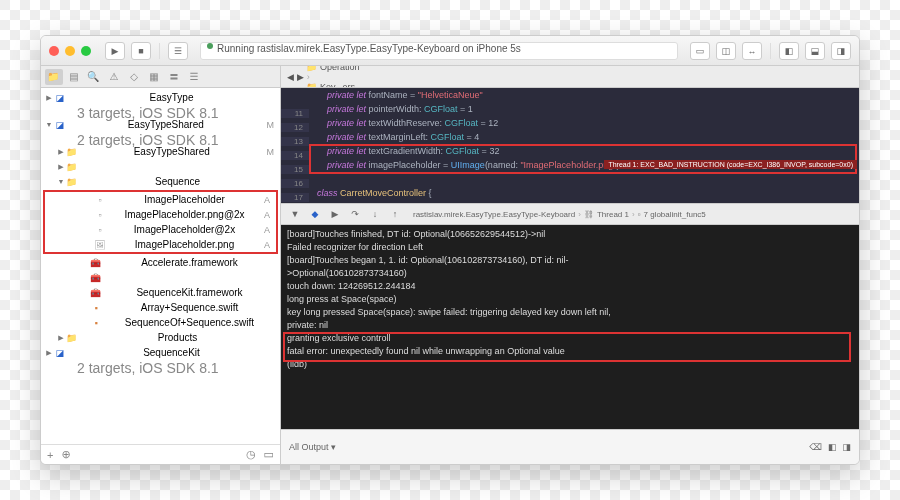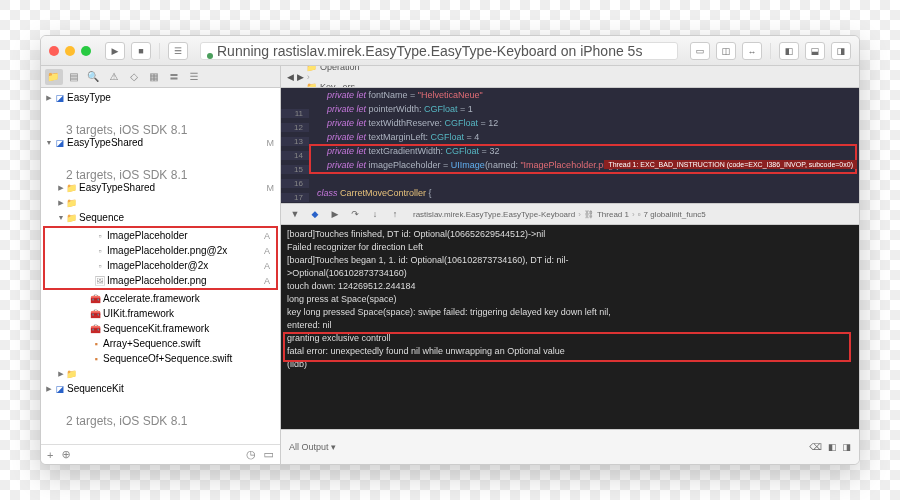--- a/index.html
+++ b/index.html
@@ -4,39 +4,39 @@
 <style>
 * { margin: 0; padding: 0; box-sizing: border-box; font-family: -apple-system, 'Helvetica Neue', Arial, sans-serif; }
 body { background: repeating-conic-gradient(#fff 0 25%, #eee 0 50%) 0 0/20px 20px; width: 900px; height: 500px; display: flex; align-items: center; justify-content: center; }
 .window { width: 820px; height: 430px; background: #f5f5f5; border-radius: 6px; box-shadow: 0 10px 30px rgba(0,0,0,0.2); display: flex; flex-direction: column; overflow: hidden; border: 1px solid #ccc; }
 .titlebar { height: 30px; background: linear-gradient(#f7f7f7,#e8e8e8); display: flex; align-items: center; padding: 0 8px; gap: 6px; border-bottom: 1px solid #ccc; }
 .traffic { display: flex; gap: 6px; margin-right: 8px; }
 .dot { width: 10px; height: 10px; border-radius: 50%; }
 .red { background: #ff5f57; } .yellow { background: #ffbd2e; } .green { background: #28ca42; }
 .tb-btn { width: 20px; height: 18px; border: 1px solid #ccc; border-radius: 3px; background: #fff; display: flex; align-items: center; justify-content: center; font-size: 9px; color: #666; }
 .tb-sep { width: 1px; height: 16px; background: #ddd; margin: 0 2px; }
-.status { flex: 1; background: #fff; border: 1px solid #ddd; border-radius: 3px; height: 18px; font-size: 14px; display: flex; align-items: flex-end; padding: 0 6px; color: #555; gap: 4px; margin: 0 6px; }
+.status { flex: 1; background: #fff; border: 1px solid #ddd; border-radius: 3px; height: 18px; font-size: 10px; display: flex; align-items: flex-start; padding: 0 6px; color: #555; gap: 4px; margin: 0 6px; }
 .status-dot { width: 6px; height: 6px; border-radius: 50%; background: #4a9e5c; }
 .tab-row { height: 22px; background: #ececec; display: flex; border-bottom: 1px solid #ccc; }
 .nav-tabs { width: 240px; display: flex; align-items: center; gap: 2px; padding: 0 4px; border-right: 1px solid #ccc; }
 .nav-tab { width: 18px; height: 16px; display: flex; align-items: center; justify-content: center; font-size: 10px; color: #888; border-radius: 2px; }
 .nav-tab.active { background: #d0d0d0; color: #2962c9; }
 .breadcrumb { flex: 1; display: flex; align-items: center; font-size: 9px; color: #555; padding: 0 6px; gap: 3px; overflow: hidden; }
 .bc-item { display: flex; align-items: center; gap: 2px; white-space: nowrap; }
 .bc-sep { color: #aaa; }
 .folder-i { color: #c9a854; }
 .body { flex: 1; display: flex; overflow: hidden; }
 .sidebar { width: 240px; background: #fff; border-right: 1px solid #ccc; font-size: 10px; overflow: auto; display: flex; flex-direction: column; }
 .tree { flex: 1; padding: 2px 0; }
 .tree-row { display: flex; align-items: center; height: 15px; padding: 0 4px; cursor: default; }
 .tree-row .disc { width: 8px; font-size: 7px; color: #777; text-align: center; }
 .tree-row .ic { width: 14px; text-align: center; font-size: 9px; }
-.tree-row .lbl { flex: 1; white-space: nowrap; overflow: hidden; text-overflow: ellipsis; }
+.tree-row .lbl { flex: 1; white-space: nowrap; overflow: hidden; text-overflow: ellipsis; text-align: center; }
 .tree-row .badge { color: #999; font-size: 9px; padding: 0 2px; }
-.tree-sub { font-size: 12px; color: #888; padding-left: 25px; height: 12px; margin-top: 18px; }
+.tree-sub { font-size: 14px; color: #888; padding-left: 36px; height: 12px; }
 .blue-icon { color: #2962c9; }
 .yellow-icon { color: #c9a854; }
 .orange-icon { color: #d8813e; }
 .gray-icon { color: #999; }
 .highlight-box { border: 2px solid #d33; margin: 1px 2px; }
 .sidebar-footer { height: 20px; border-top: 1px solid #ddd; display: flex; align-items: center; padding: 0 6px; gap: 8px; font-size: 11px; color: #888; }
 .editor-area { flex: 1; display: flex; flex-direction: column; overflow: hidden; }
 .code-pane { background: #2b2b3b; color: #ddd; font-family: Menlo, monospace; font-size: 9px; height: 115px; overflow: hidden; position: relative; }
 .code-line { display: flex; height: 14px; align-items: center; }
 .gutter { width: 28px; background: #34344a; color: #888; text-align: right; padding-right: 6px; font-size: 8px; margin-top: 36px; }
@@ -157,40 +157,40 @@
             </div>
           </div>
           <div class="tree-row" style="padding-left: 40px;">
             <span class="disc"></span>
             <span class="ic yellow-icon">🧰</span>
             <span class="lbl">Accelerate.framework</span>
           </div>
           <div class="tree-row" style="padding-left: 40px;">
             <span class="disc"></span>
             <span class="ic yellow-icon">🧰</span>
-            <span class="lbl">UIKit.framework</span>
           </div>
           <div class="tree-row" style="padding-left: 40px;">
             <span class="disc"></span>
             <span class="ic yellow-icon">🧰</span>
             <span class="lbl">SequenceKit.framework</span>
           </div>
           <div class="tree-row" style="padding-left: 40px;">
             <span class="disc"></span>
             <span class="ic orange-icon">▪</span>
             <span class="lbl">Array+Sequence.swift</span>
           </div>
           <div class="tree-row" style="padding-left: 40px;">
             <span class="disc"></span>
             <span class="ic orange-icon">▪</span>
             <span class="lbl">SequenceOf+Sequence.swift</span>
           </div>
           <div class="tree-row" style="padding-left: 16px;">
             <span class="disc">▶</span>
             <span class="ic yellow-icon">📁</span>
+            <span class="lbl">Products</span>
           </div>
           <div class="tree-row" style="padding-left: 4px;">
             <span class="disc">▶</span>
             <span class="ic blue-icon">◪</span>
             <span class="lbl">SequenceKit</span>
           </div>
           <div class="tree-sub">2 targets, iOS SDK 8.1</div>
         </div>
       <div class="sidebar-footer">
         <span>+</span>
@@ -261,21 +261,21 @@
         </div>
       </div>
       <div class="console" id="console">
         <div class="console-line">[board]Touches finished, DT id: Optional(106652629544512)-&gt;nil</div>
           <div class="console-line">Failed recognizer for direction Left</div>
           <div class="console-line">[board]Touches began 1, 1. id: Optional(106102873734160), DT id: nil-</div>
           <div class="console-line">&gt;Optional(106102873734160)</div>
           <div class="console-line">touch down: 124269512.244184</div>
           <div class="console-line">long press at Space(space)</div>
           <div class="console-line">key long pressed Space(space): swipe failed: triggering delayed key down left nil,</div>
-          <div class="console-line">entered: nil</div>
+          <div class="console-line">private: nil</div>
           <div class="console-line">granting exclusive controll</div>
           <div class="console-line">fatal error: unexpectedly found nil while unwrapping an Optional value</div>
           <div class="console-line">(lldb)</div>
           <div class="red-box" style="left:2px;top:107px;right:8px;height:30px"></div>
       </div>
       <div class="console-footer">
         <span>All Output ▾</span>
         <div class="ftr-right">
           <span>⌫</span>
           <span>◧</span>

